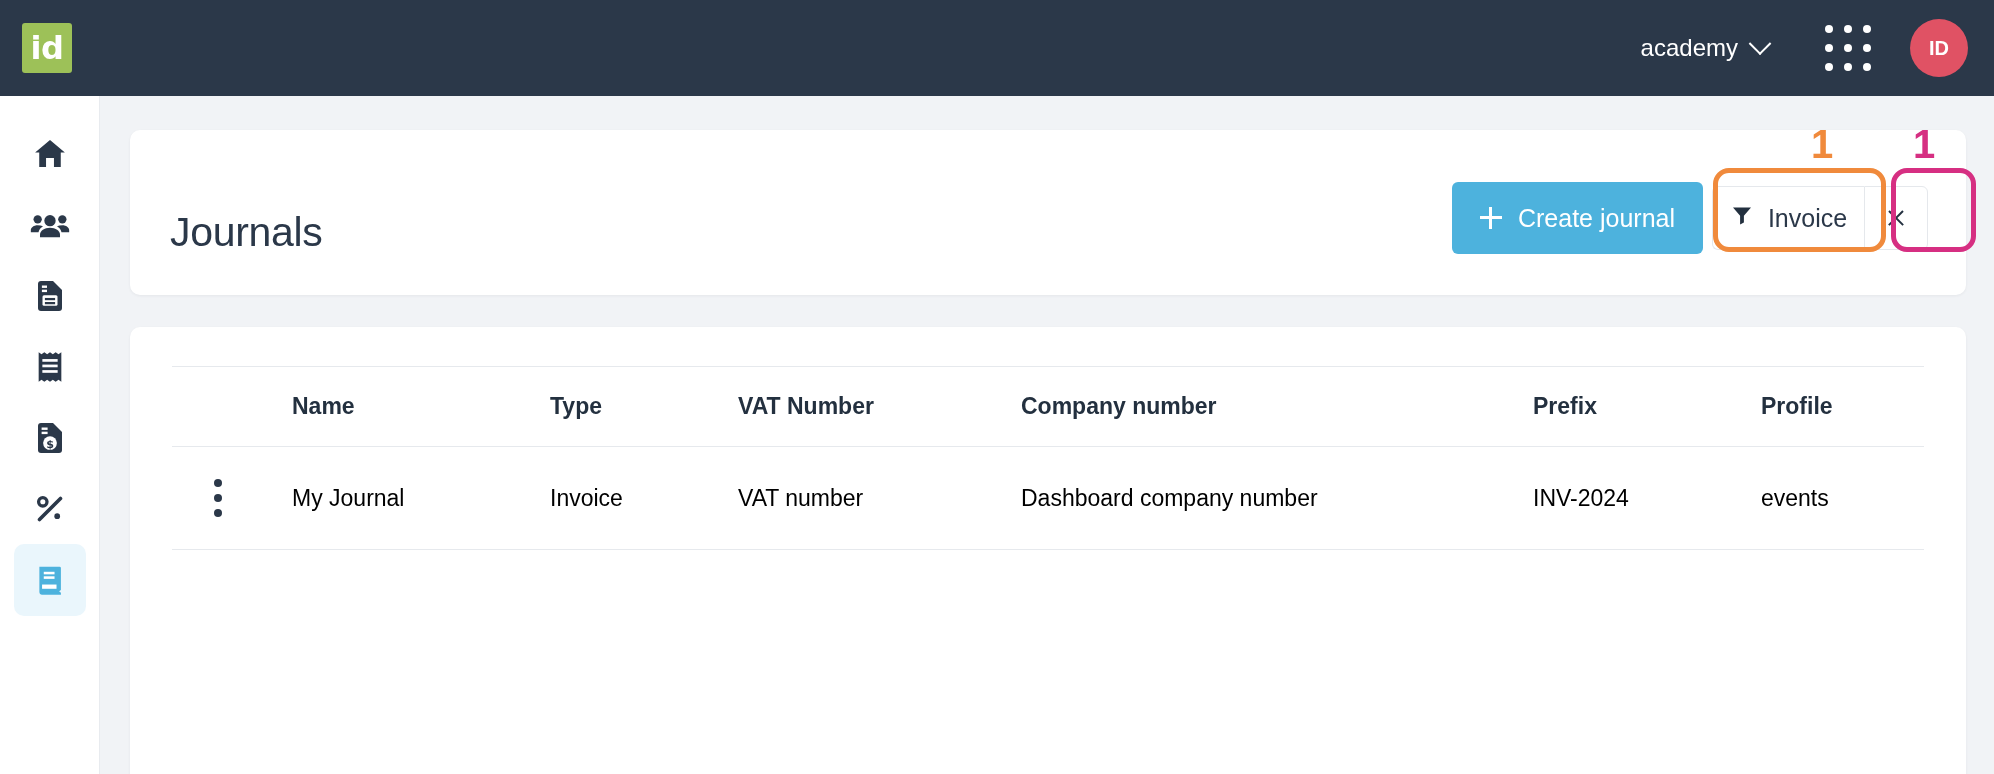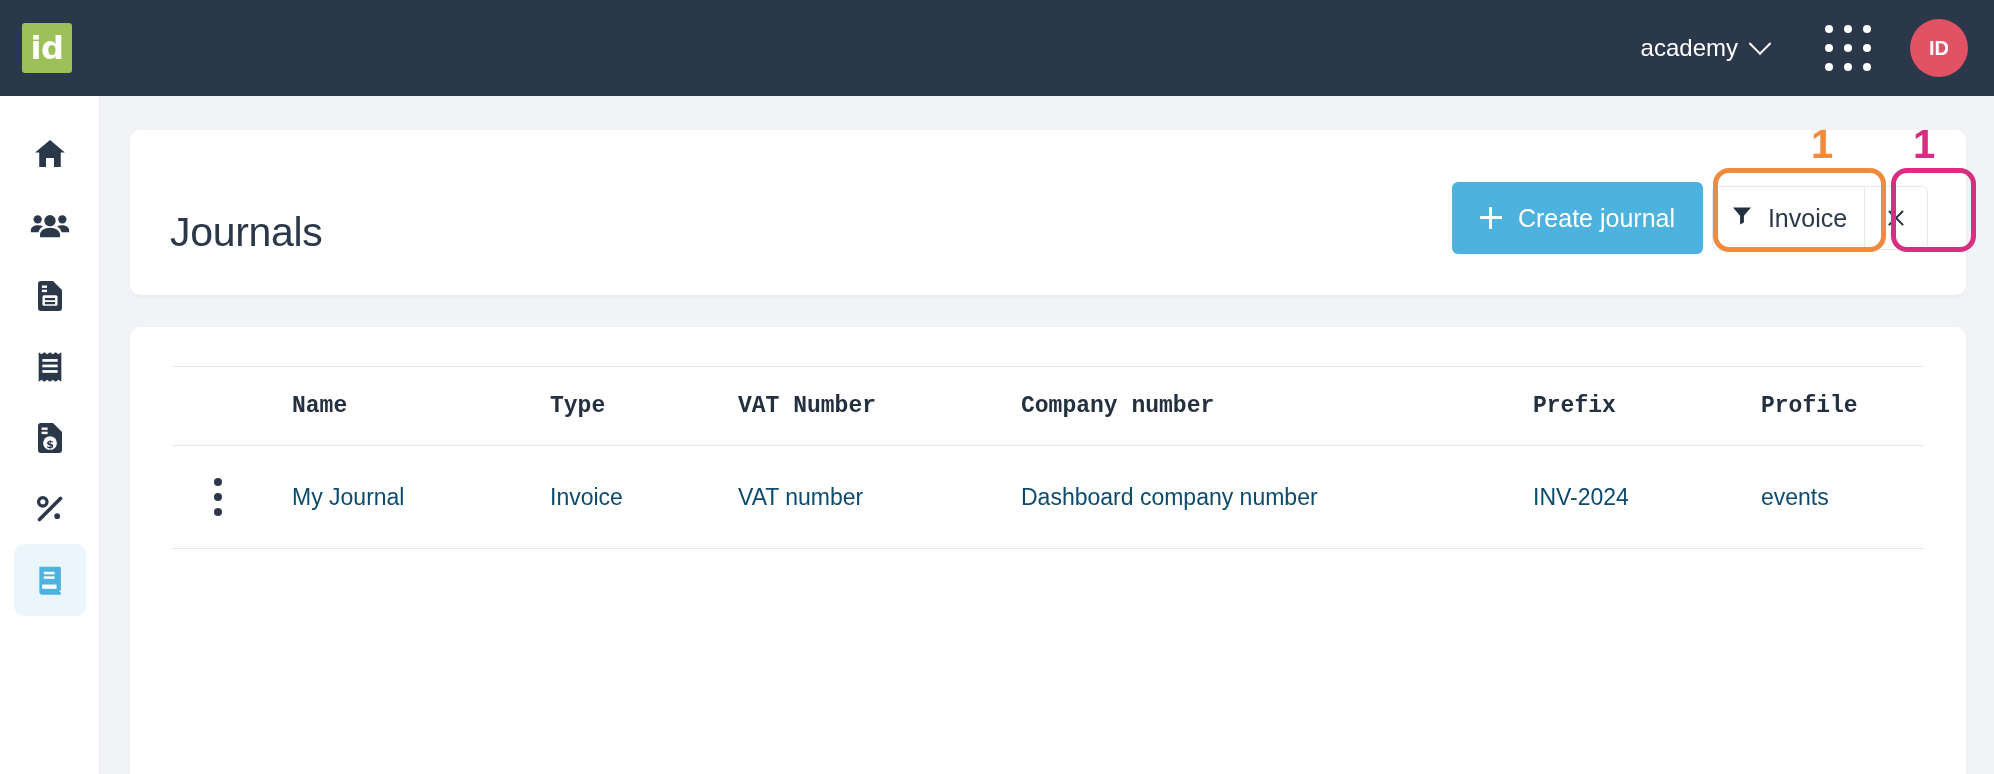--- a/index.html
+++ b/index.html
@@ -206,25 +206,24 @@
     border-collapse: collapse;
     table-layout: fixed;
   }
   table#journals-table th {
     text-align: left;
     font-size: 23px; font-weight: 700; color: #23303f;
     padding: 26px 0 26px 0;
     border-bottom: 1px solid #e6e9ed;
     border-top: 1px solid #e6e9ed;
     white-space: nowrap;
-    font-family: Liberation Mono, monospace;
   }
   table#journals-table td {
     text-align: left;
-    font-size: 23px; font-weight: 400; color: #0c4a6e;
+    font-size: 23px; font-weight: 400; color: #000000;
     padding: 32px 0 32px 0;
     border-bottom: 1px solid #e6e9ed;
     white-space: nowrap;
   }
   col.c-menu    { width: 120px; }
   col.c-name    { width: 258px; }
   col.c-type    { width: 188px; }
   col.c-vat     { width: 283px; }
   col.c-company { width: 512px; }
   col.c-prefix  { width: 228px; }

